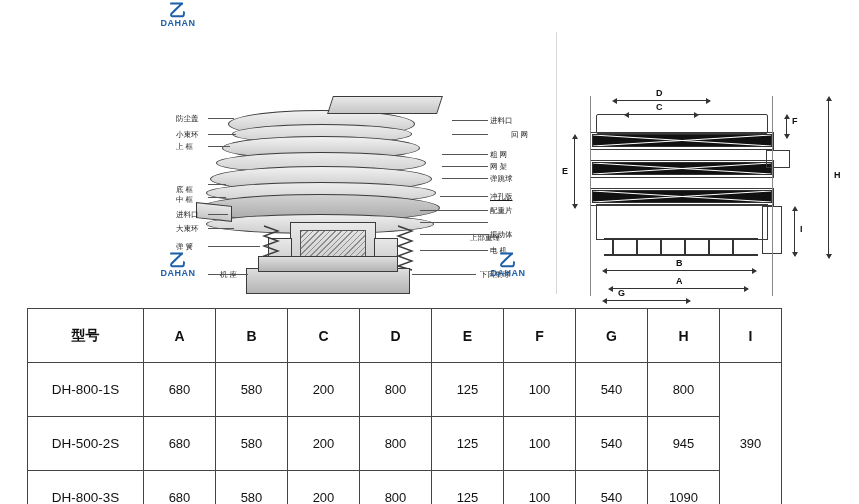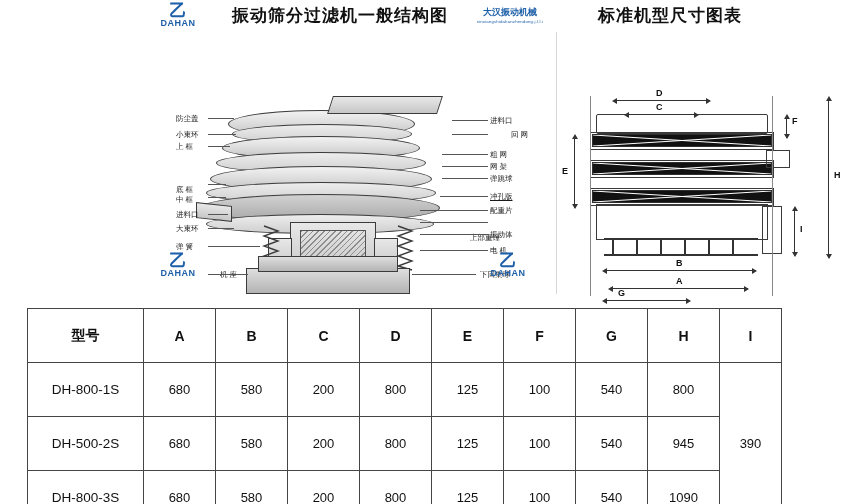--- a/index.html
+++ b/index.html
@@ -110,28 +110,22 @@
 
 <div class="page">
 
   <div class="header">
 
     <div class="brand-left">
       <div class="brand-mark">乙</div>
       <div class="brand-text">DAHAN</div>
     </div>
 
-    <div class="title-1">振动筛分过滤机一般结构图</div>
-
-    <div class="brand-right">
-      <div class="brand-cn">大汉振动机械</div>
-      <div class="brand-sub">xinxiangshidahanzhendong.j.l.l.i</div>
-    </div>
-
-    <div class="title-2">标准机型尺寸图表</div>
+
+
   </div>
 
   <div class="drawings">
     <div class="divider-v"></div>
 
     <div class="left-draw">
 
       <div class="ell" style="left:228px;top:78px;width:185px;height:26px;"></div>
       <div class="ell thin" style="left:232px;top:92px;width:178px;height:18px;"></div>
       <div class="ell" style="left:222px;top:104px;width:196px;height:22px;"></div>

